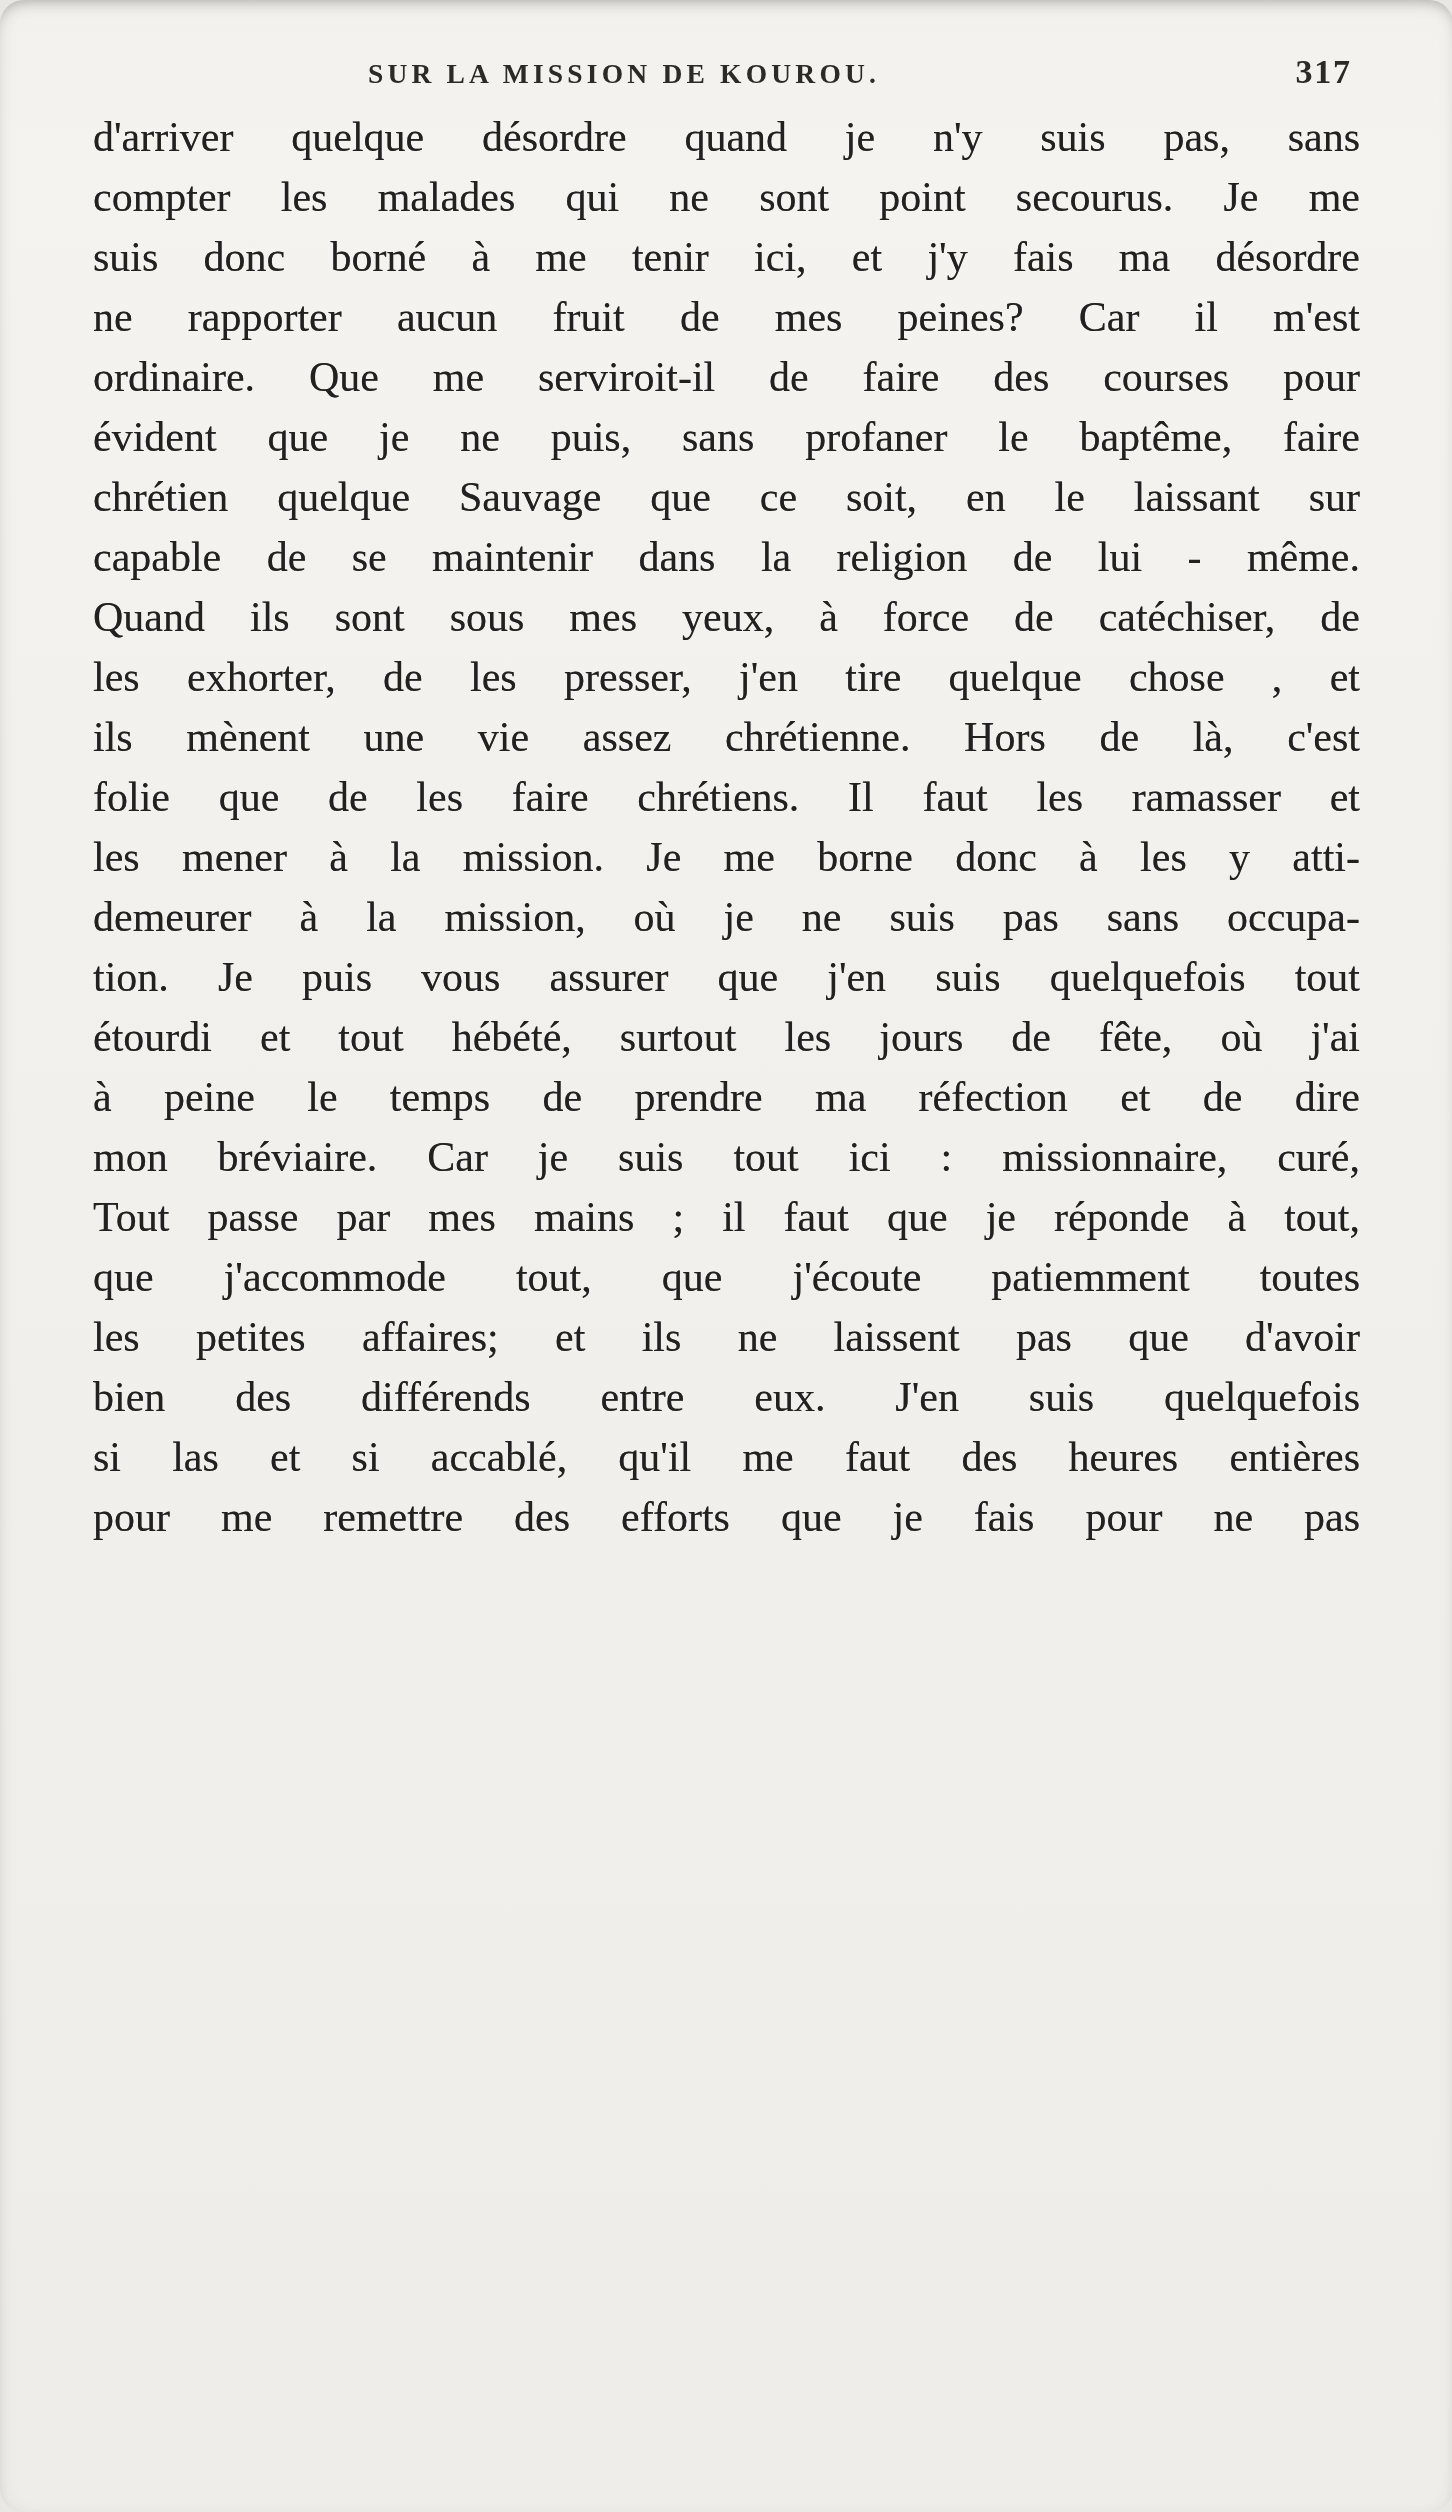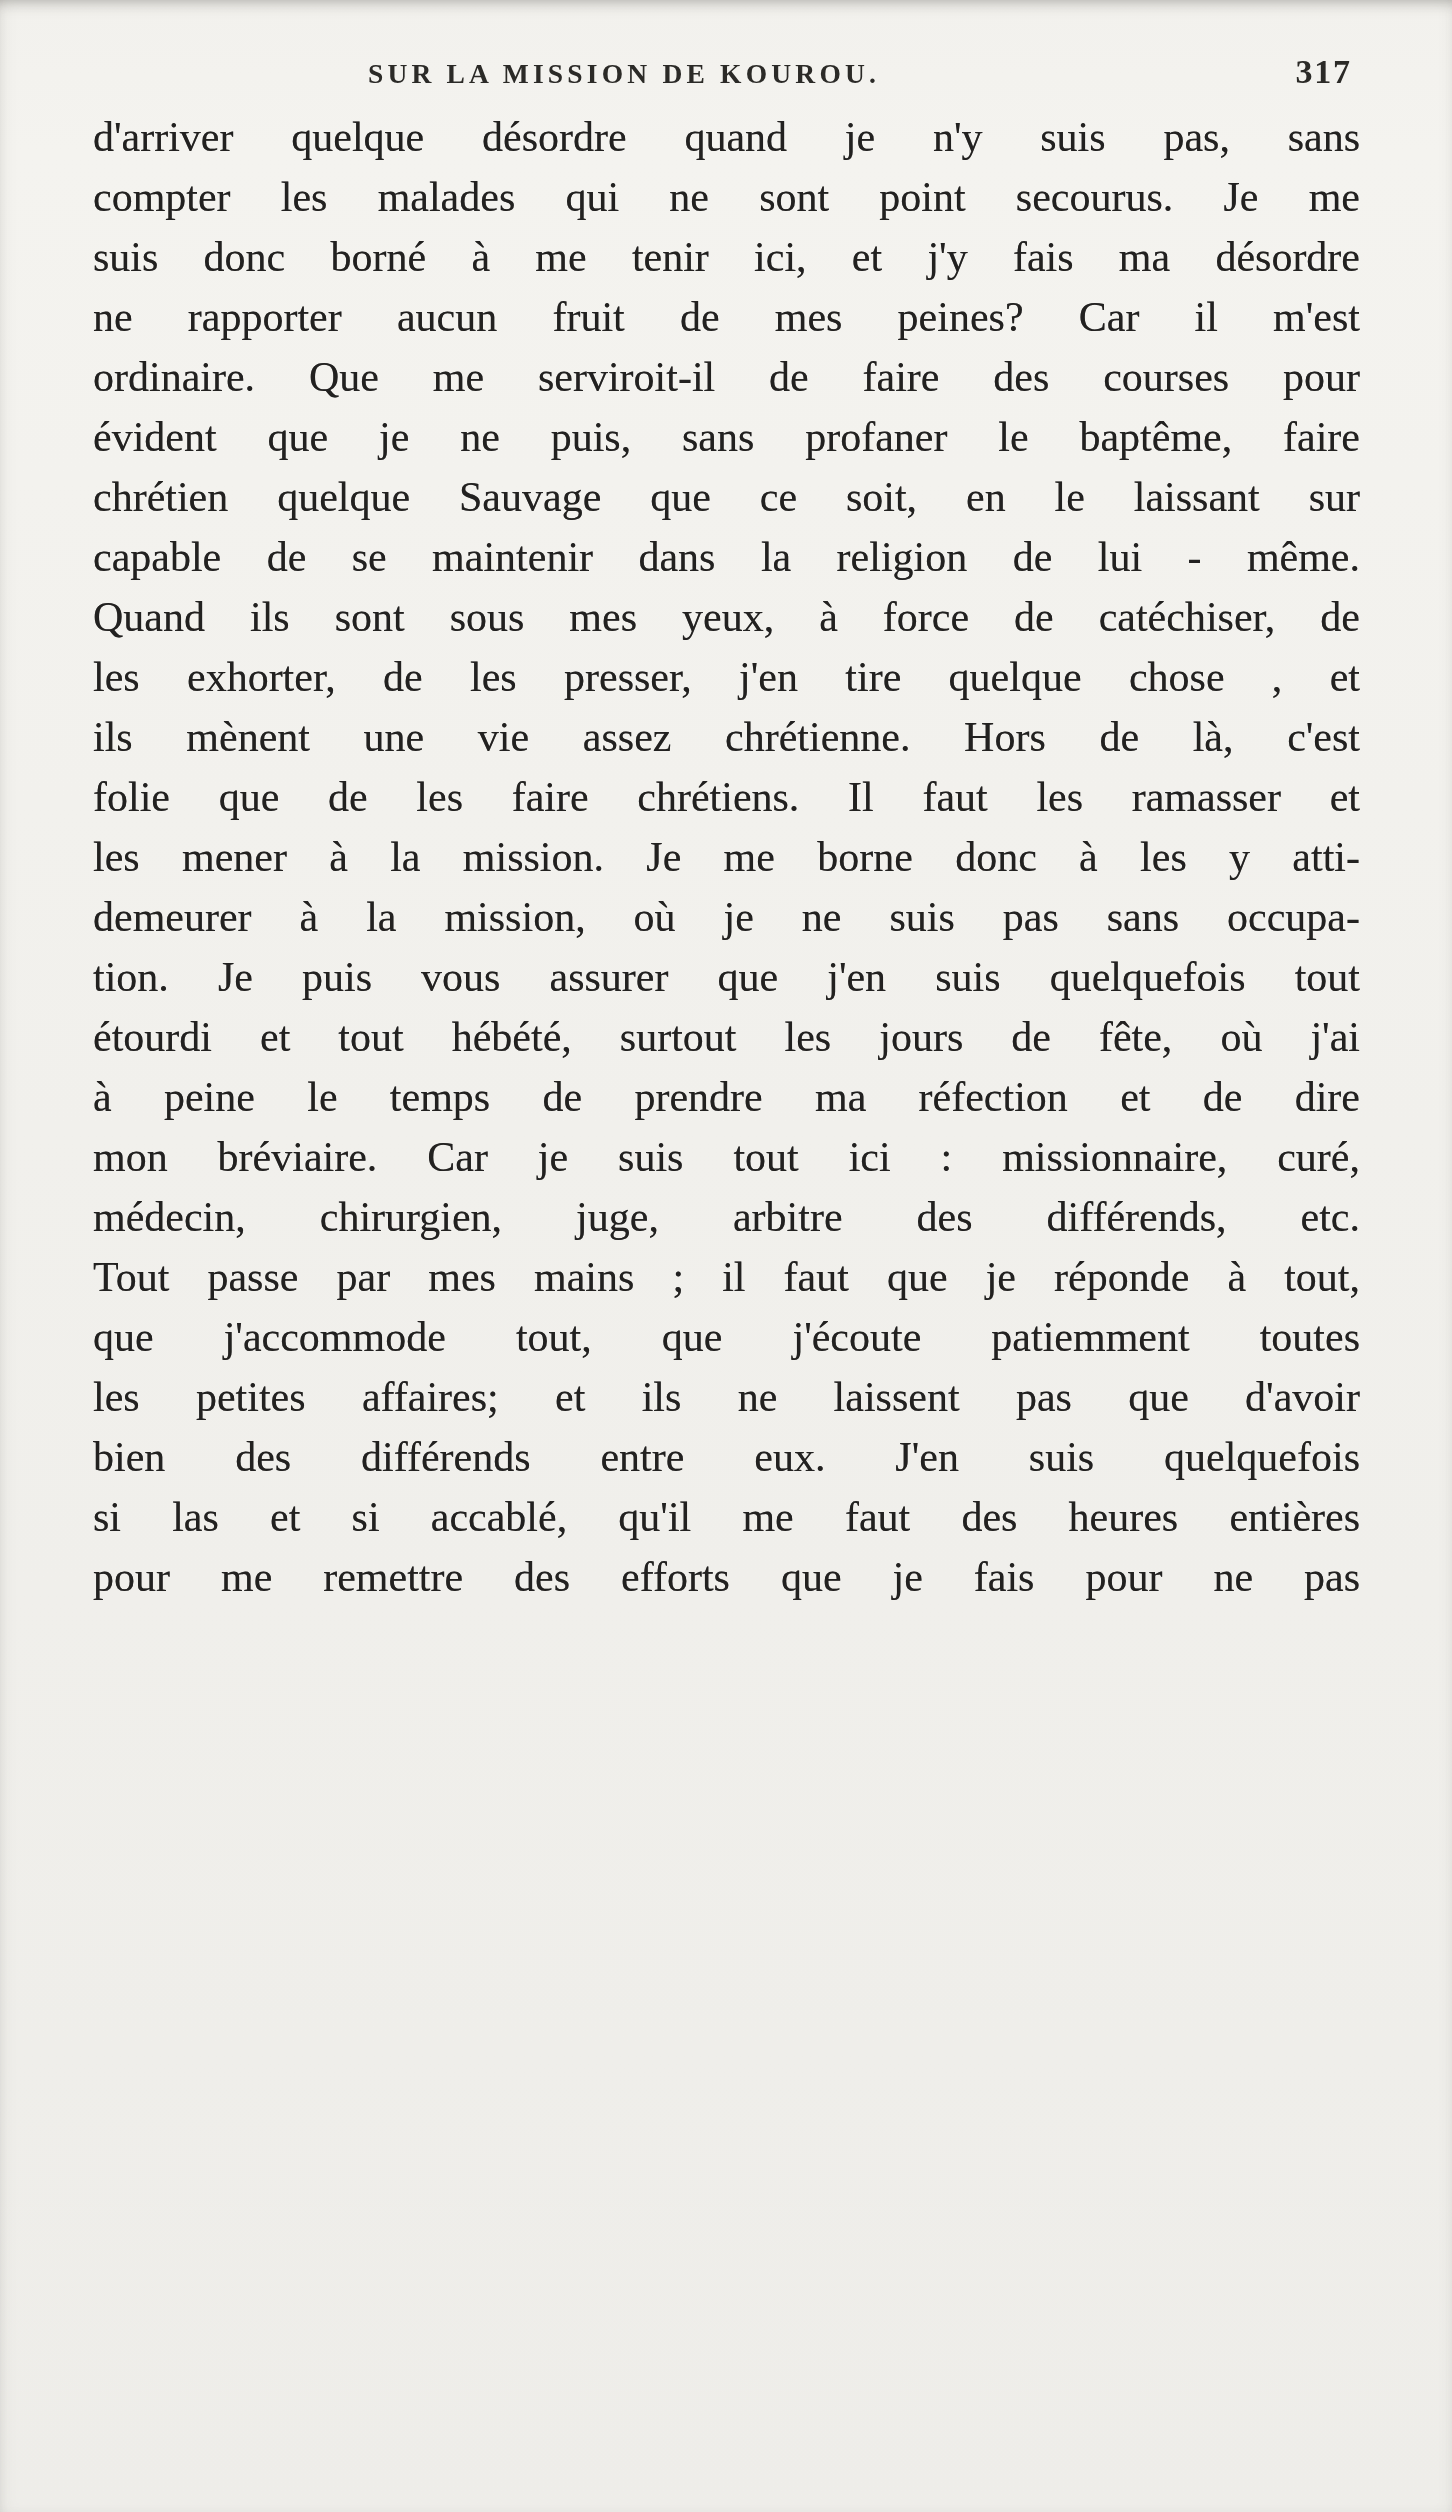--- a/index.html
+++ b/index.html
@@ -15,20 +15,21 @@
   }
   .scan-page {
     position: relative;
     width: 1453px;
     height: 2512px;
     background: linear-gradient(180deg, #f2f1ed 0%, #f4f3ef 6%, #f1f0ec 45%, #eeede9 100%);
     box-shadow: inset 0 11.7px 15px -10px rgba(60,58,52,0.35),
                 inset 8.3px 0 25px -18.3px rgba(60,58,52,0.25),
                 inset -8.3px 0 25px -18.3px rgba(60,58,52,0.2);
     color: #232220;
+    border-radius: 24px;
   }
   .running-head {
     position: absolute;
     top: 53px;
     left: 93px;
     right: 98px;
     height: 42px;
   }
   .running-title {
     position: absolute;
@@ -90,21 +91,20 @@
       <div class="text-line">Quand ils sont sous mes yeux, à force de catéchiser, de</div>
       <div class="text-line">les exhorter, de les presser, j'en tire quelque chose , et</div>
       <div class="text-line">ils mènent une vie assez chrétienne. Hors de là, c'est</div>
       <div class="text-line">folie que de les faire chrétiens. Il faut les ramasser et</div>
       <div class="text-line">les mener à la mission. Je me borne donc à les y atti-</div>
       <div class="text-line">demeurer à la mission, où je ne suis pas sans occupa-</div>
       <div class="text-line">tion. Je puis vous assurer que j'en suis quelquefois tout</div>
       <div class="text-line">étourdi et tout hébété, surtout les jours de fête, où j'ai</div>
       <div class="text-line">à peine le temps de prendre ma réfection et de dire</div>
       <div class="text-line">mon bréviaire. Car je suis tout ici : missionnaire, curé,</div>
-      <div class="text-line">médecin, chirurgien, juge, arbitre des différends, etc.</div>
       <div class="text-line">Tout passe par mes mains ; il faut que je réponde à tout,</div>
       <div class="text-line">que j'accommode tout, que j'écoute patiemment toutes</div>
       <div class="text-line">les petites affaires; et ils ne laissent pas que d'avoir</div>
       <div class="text-line">bien des différends entre eux. J'en suis quelquefois</div>
       <div class="text-line">si las et si accablé, qu'il me faut des heures entières</div>
       <div class="text-line">pour me remettre des efforts que je fais pour ne pas</div>
     </div>
 
 </div>
 

